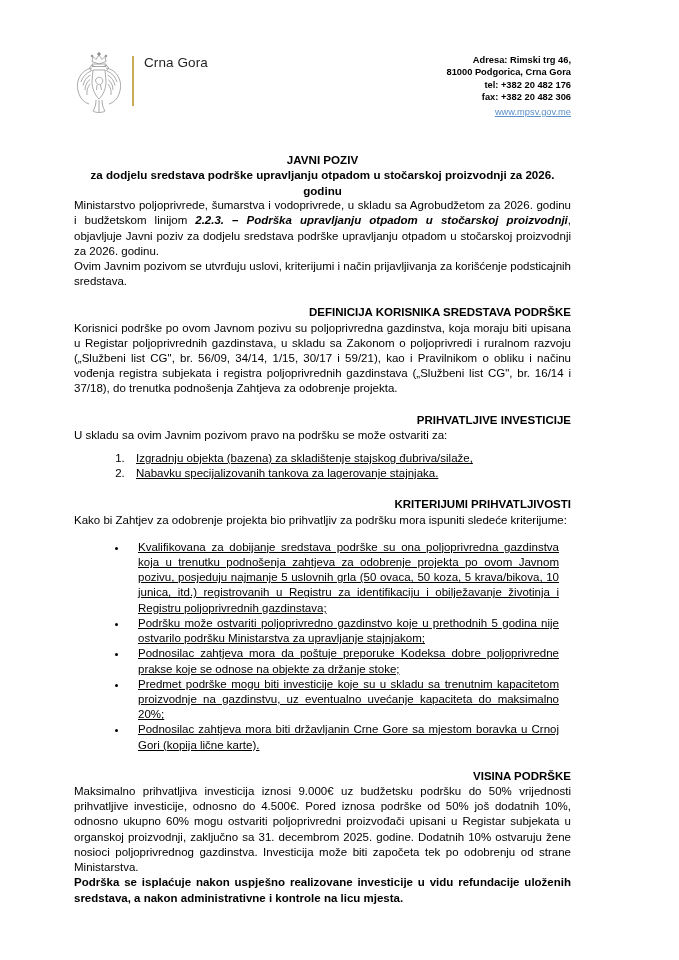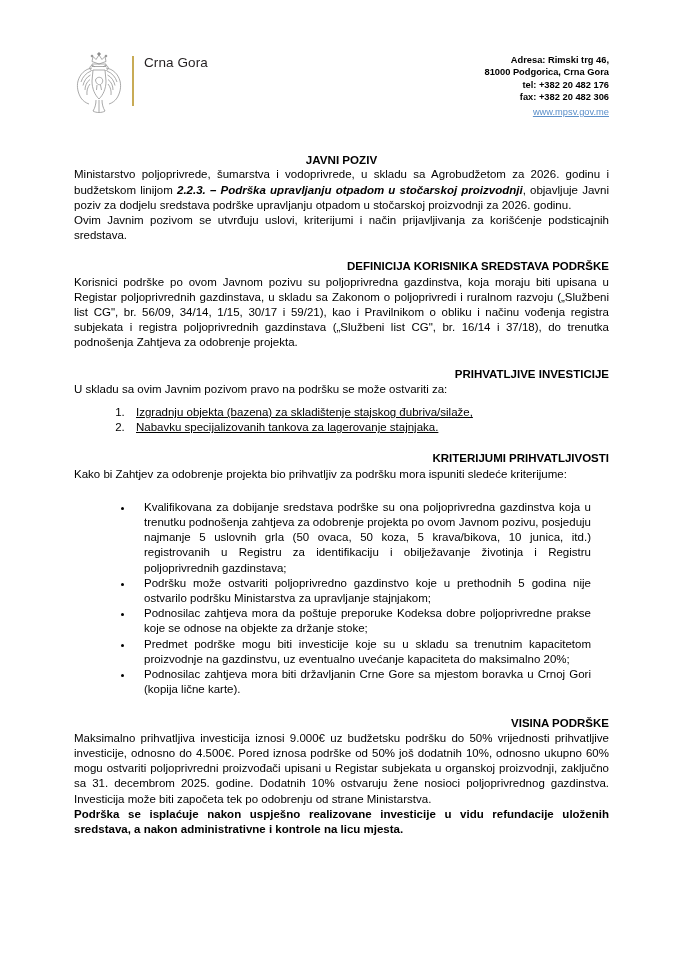--- a/index.html
+++ b/index.html
@@ -13,21 +13,21 @@
     height: 960px;
     font-family: "Liberation Sans", sans-serif;
     color: #000000;
     position: relative;
     overflow: hidden;
   }
 
   .page {
     width: 679px;
     height: 932px;
-    padding: 52px 70px 0 74px;
+    padding: 52px 108px 0 74px;
     position: relative;
   }
 
   
   .header {
     display: flex;
     align-items: flex-start;
     justify-content: space-between;
     height: 82px;
   }
@@ -120,23 +120,24 @@
     text-decoration: underline;
   }
   ol.num li {
     font-size: 11.5px;
     line-height: 15.2px;
     text-align: left;
     padding-left: 8px;
     margin: 0;
   }
   ul.bul {
-    margin: 18px;
+    margin: 12px;
     padding: 0 0 0 42px;
     list-style: disc;
+    text-decoration: underline;
   }
   ul.bul li {
     font-size: 11.5px;
     line-height: 15.2px;
     text-align: justify;
     padding-left: 10px;
     margin: 0;
   }
 
   p.closing {
@@ -202,20 +203,21 @@
       <div>Adresa: Rimski trg 46,</div>
       <div>81000 Podgorica, Crna Gora</div>
       <div>tel: +382 20 482 176</div>
       <div>fax: +382 20 482 306</div>
       <a class="web" href="#">www.mpsv.gov.me</a>
     </div>
   </div>
 
   <div class="doc-title">
     <span class="line1">JAVNI POZIV</span>
+    <span class="line2">za dodjelu sredstava podrške upravljanju otpadom u stočarskoj proizvodnji za 2026. godinu</span>
   </div>
 
   <p class="body sp-16"><span>Ministarstvo poljoprivrede, šumarstva i vodoprivrede, u skladu sa Agrobudžetom za 2026. godinu i budžetskom linijom </span><span class="bi">2.2.3. – Podrška upravljanju otpadom u stočarskoj proizvodnji</span><span>, objavljuje Javni poziv za dodjelu sredstava podrške upravljanju otpadom u stočarskoj proizvodnji za 2026. godinu.</span></p>
 
   <p class="body sp-16">Ovim Javnim pozivom se utvrđuju uslovi, kriterijumi i način prijavljivanja za korišćenje podsticajnih sredstava.</p>
 
   <h2 class="section">DEFINICIJA KORISNIKA SREDSTAVA PODRŠKE</h2>
   <p class="body">Korisnici podrške po ovom Javnom pozivu su poljoprivredna gazdinstva, koja moraju biti upisana u Registar poljoprivrednih gazdinstava, u skladu sa Zakonom o poljoprivredi i ruralnom razvoju („Službeni list CG", br. 56/09, 34/14, 1/15, 30/17 i 59/21), kao i Pravilnikom o obliku i načinu vođenja registra subjekata i registra poljoprivrednih gazdinstava („Službeni list CG", br. 16/14 i 37/18), do trenutka podnošenja Zahtjeva za odobrenje projekta.</p>
 
   <h2 class="section">PRIHVATLJIVE INVESTICIJE</h2>

